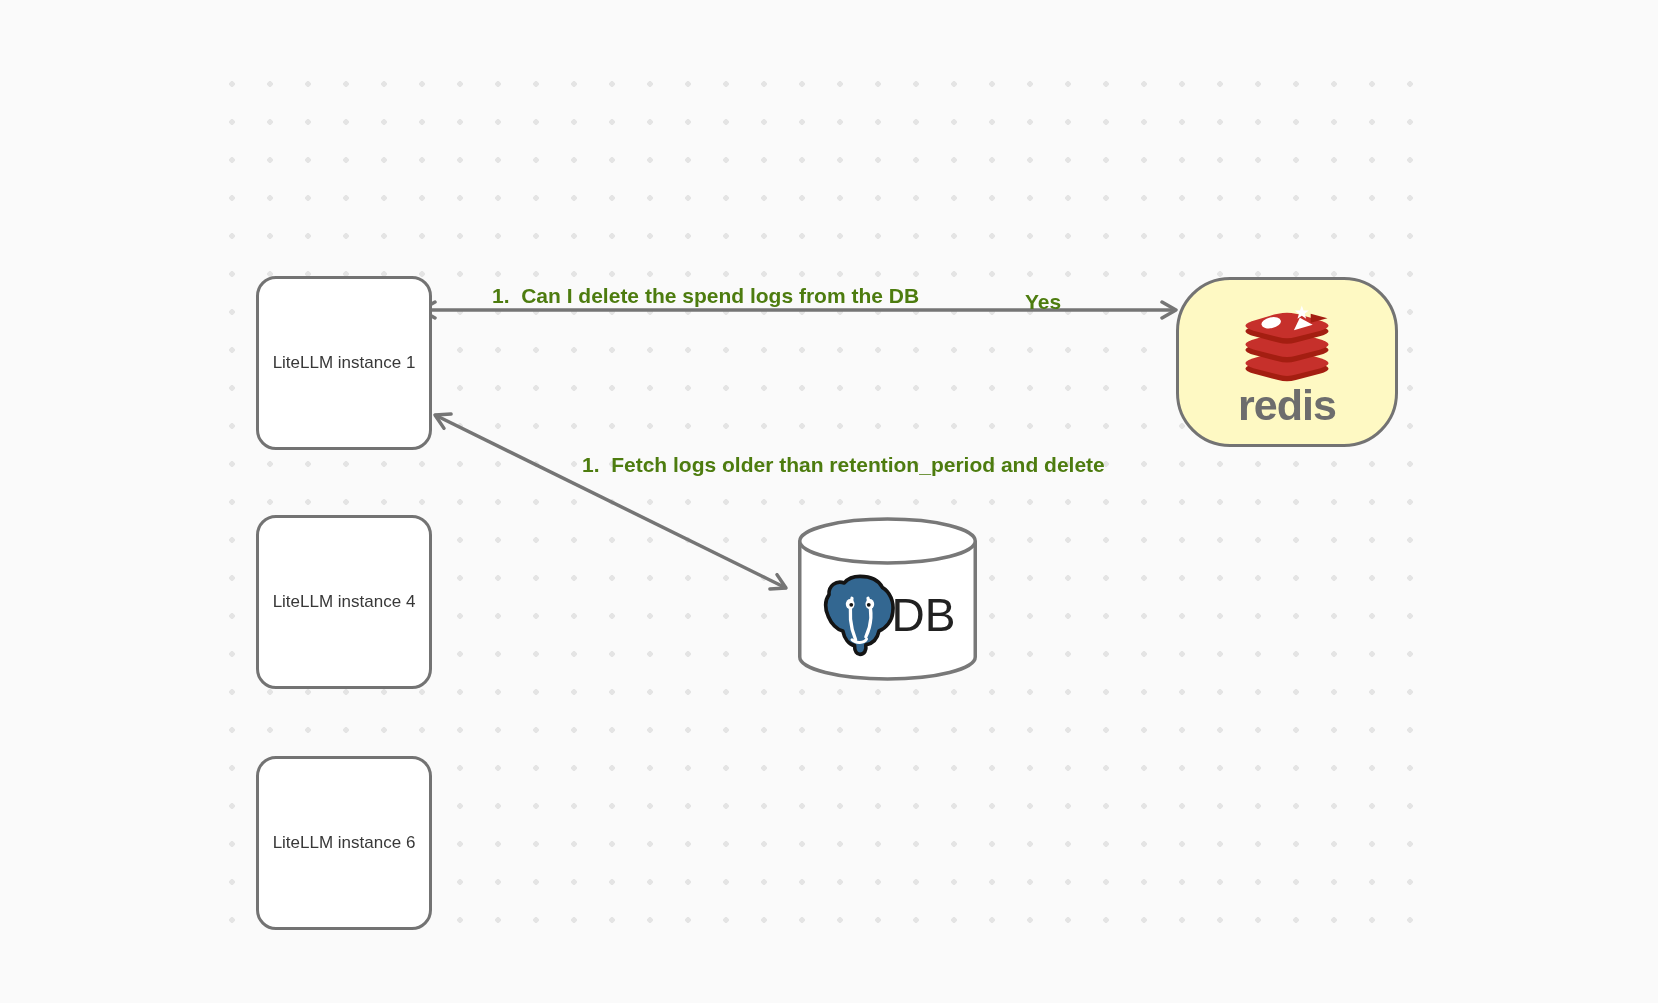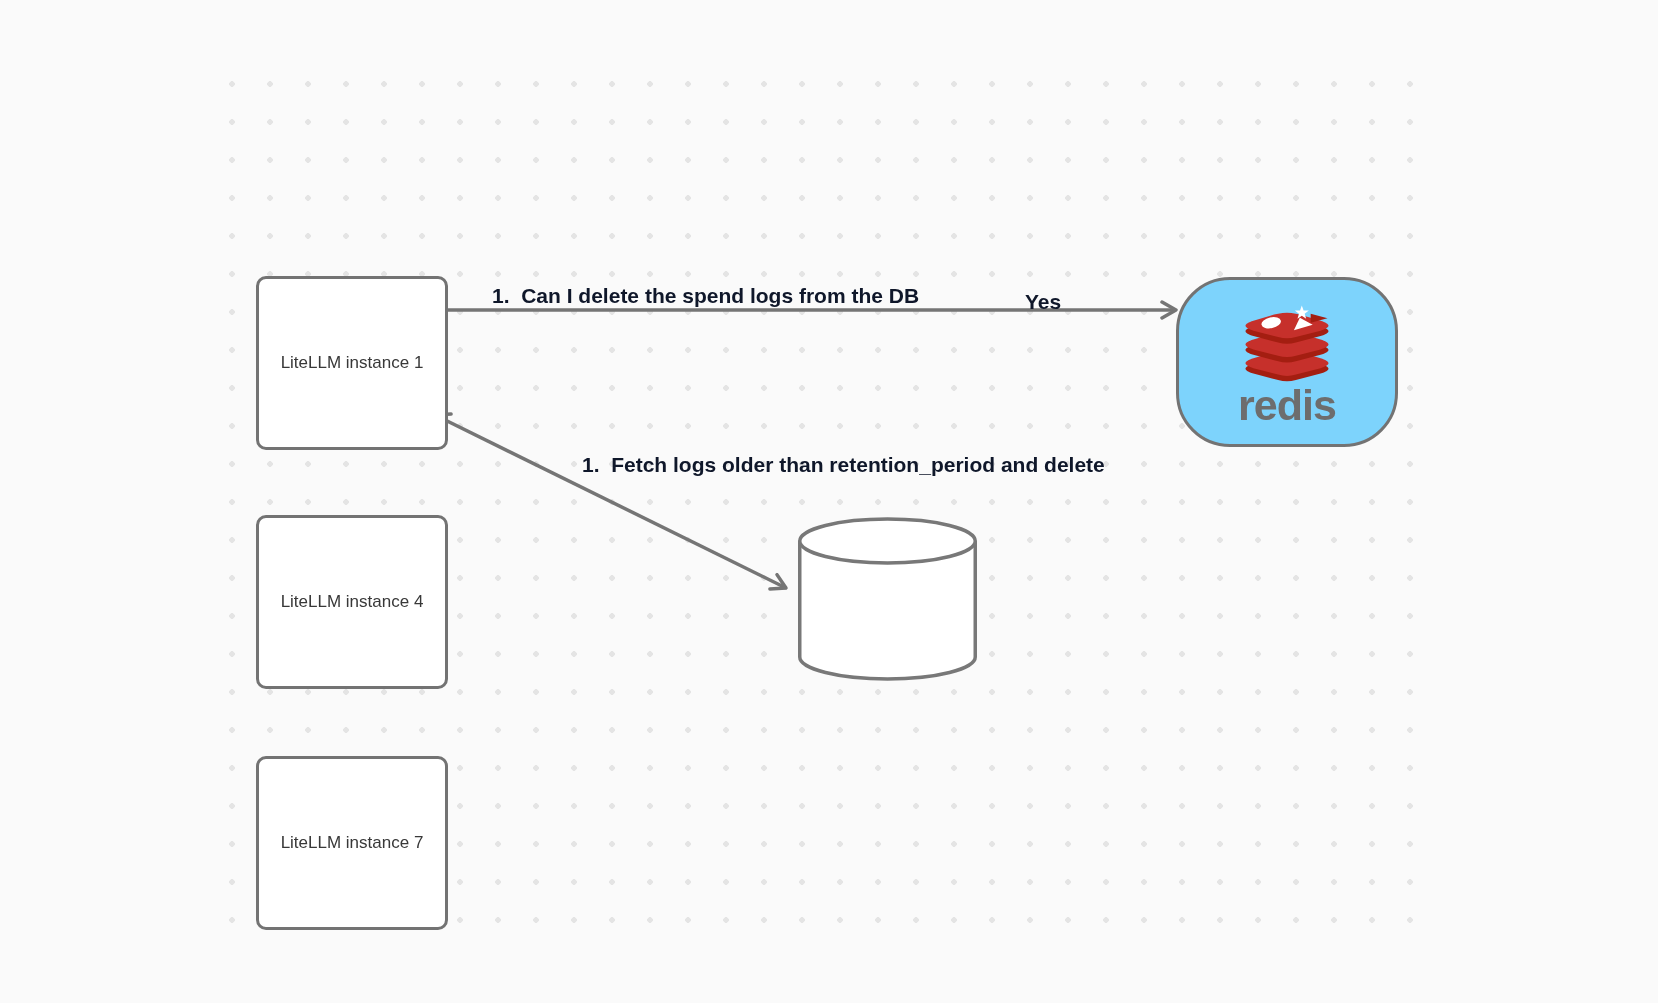--- a/index.html
+++ b/index.html
@@ -10,49 +10,49 @@
     overflow:hidden;
     font-family:"Liberation Sans","DejaVu Sans",sans-serif;
   }
   .dot-grid{
     position:absolute;left:214px;top:66px;width:1215px;height:876px;
     background-image:radial-gradient(circle,#e4e4e4 2.6px,rgba(0,0,0,0) 3px);
     background-size:38px 38px;
     background-position:-1px -1px;
   }
   .node-box{
-    position:absolute;left:256px;width:192px;height:174px;
+    position:absolute;left:256px;width:176px;height:174px;
     box-sizing:border-box;
     background:#ffffff;
     border:3.5px solid #737373;
-    border-radius:10px;
+    border-radius:20px;
     display:flex;align-items:center;justify-content:center;
     font-size:17px;color:#383838;text-align:center;
   }
   .node-box.b1{top:276px}
   .node-box.b2{top:515px}
   .node-box.b3{top:756px}
   .redis-node{
     position:absolute;left:1176px;top:277px;width:222px;height:170px;
     box-sizing:border-box;
-    background:#7dd3fc;
+    background:#fef9c3;
     border:3.5px solid #737373;
     border-radius:54px;
     display:flex;flex-direction:column;align-items:center;justify-content:center;
     padding-top:4px;
   }
   .redis-wordmark{
     font-size:43px;font-weight:bold;color:#6d6d6d;letter-spacing:-1px;
     line-height:1;margin-top:2px;
   }
   .edges-svg{position:absolute;left:0;top:0;pointer-events:none;}
   .edges-svg g{pointer-events:all;}
   .edge-label{
     position:absolute;
-    font-size:21px;font-weight:bold;color:#0f172a;
+    font-size:21px;font-weight:bold;color:#4d7c0f;
     white-space:pre;line-height:1.2;
   }
   .edge-label.l1{left:492px;top:283px;}
   .edge-label.yes{left:1025px;top:289px;}
   .edge-label.l2{left:582px;top:452px;}
   .cylinder-wrap{position:absolute;left:796px;top:516px;width:183px;height:168px;}
   .cylinder-content{
     position:absolute;left:800px;top:570px;width:176px;height:90px;
     display:flex;align-items:center;justify-content:center;
   }
@@ -79,21 +79,21 @@
     </g>
   </svg>
 
   <div class="node-box b1">
     <span>LiteLLM instance 1</span>
   </div>
   <div class="node-box b2">
     <span>LiteLLM instance 4</span>
   </div>
   <div class="node-box b3">
-    <span>LiteLLM instance 7</span>
+    <span>LiteLLM instance 6</span>
   </div>
 
   <div class="redis-node">
     <svg width="88" height="80" viewBox="0 -3 84 81">
       <defs>
         <path id="disc" d="M42 0 C36 0 30 1.5 25 3 L8 8 C3 9.5 0 11.5 0 13 C0 14.5 3 16.5 8 18 L33 24.5 C36 25.3 39 25.8 42 25.8 C45 25.8 48 25.3 51 24.5 L76 18 C81 16.5 84 14.5 84 13 C84 11.5 81 9.5 76 8 L59 3 C54 1.5 48 0 42 0 Z"></path>
       </defs>
       <use href="#disc" y="51.5" fill="#A41E11"></use>
       <use href="#disc" y="46" fill="#C6302B"></use>
       <use href="#disc" y="32.5" fill="#A41E11"></use>
@@ -105,18 +105,30 @@
       <polygon fill="#ffffff" points="49,25.5 68,20 55,13"></polygon>
       <polygon fill="#A41E11" points="66,9 83,13.5 66,18"></polygon>
     </svg>
     <div class="redis-wordmark">redis</div>
   </div>
 
   <svg class="cylinder-wrap" viewBox="0 0 183 168">
     <path d="M3.75 25 L3.75 141 A87.75 22 0 0 0 179.25 141 L179.25 25" fill="#ffffff" stroke="#787878" stroke-width="3.5"></path>
     <ellipse cx="91.5" cy="25" rx="87.75" ry="22" fill="#ffffff" stroke="#787878" stroke-width="3.5"></ellipse>
   </svg>
+  <div class="cylinder-content">
+    <svg width="78" height="86" viewBox="0 0 104 118">
+      <path fill="#336791" stroke="#141414" stroke-width="5" stroke-linejoin="round" d="M52 6 C41 6 34.5 10 30.5 15 C19 11 8.5 19 9.5 31 C3.5 39 3.5 51 8.5 61 C12.5 71 20.5 79 28.5 81 C30.5 91 36.5 99 44.5 101 C44.5 109 48 113 52 113 C58 113 61 108 60 100 C70 98 76 91 78 81 C88 77 96 67 97 55 C99 41 93 27 82.5 21 C76.5 9 62 6 52 6 Z"></path>
+      <path fill="none" stroke="#ffffff" stroke-width="4.5" stroke-linecap="round" d="M41 36 C37.5 52 38 74 46 93 M63 36 C68.5 52 68.5 71 60 89"></path>
+      <path fill="none" stroke="#ffffff" stroke-width="4" stroke-linecap="round" d="M41 93 C46 98 58 98 61 92"></path>
+      <ellipse cx="38.5" cy="44" rx="6" ry="7" fill="#ffffff"></ellipse>
+      <circle cx="40" cy="45" r="2.6" fill="#141414"></circle>
+      <ellipse cx="65.5" cy="44" rx="6" ry="7" fill="#ffffff"></ellipse>
+      <circle cx="64" cy="45" r="2.6" fill="#141414"></circle>
+    </svg>
+    <span class="db-label">DB</span>
+  </div>
 
   <div class="edge-label l1">1.  Can I delete the spend logs from the DB</div>
   <div class="edge-label yes">Yes</div>
   <div class="edge-label l2">1.  Fetch logs older than retention_period and delete</div>
 
 </div>
 
 </body></html>

